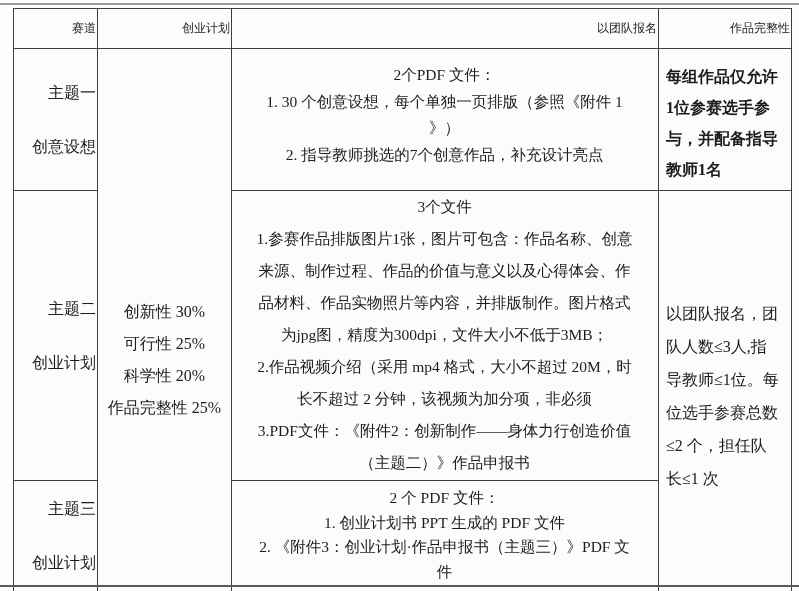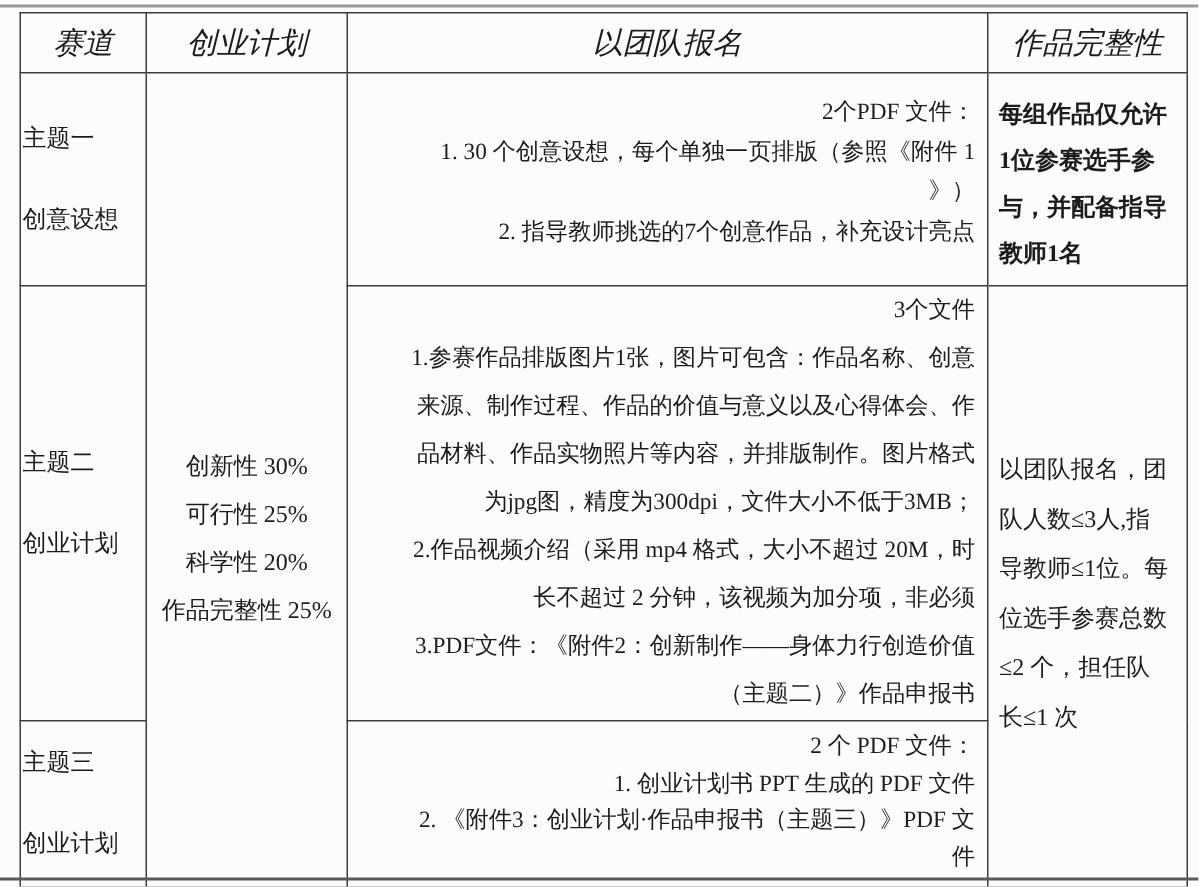--- a/index.html
+++ b/index.html
@@ -33,48 +33,47 @@
     border-collapse: collapse;
     table-layout: fixed;
   }
   .grid td, .grid th {
     border: 1.6px solid #3d3d3d;
     overflow: hidden;
     box-sizing: border-box;
   }
   .grid th {
     font-weight: normal;
-    font-size: 20px;
-    text-align: center;
+    font-size: 12px;
+    text-align: right;
     vertical-align: middle;
     height: 40px;
-    font-style: italic;
   }
   tr.r1 { height: 142px; }
   tr.r2 { height: 288px; }
   tr.r3 { height: 104px; }
 
   td.track {
-    text-align: left;
+    text-align: right;
     vertical-align: middle;
     white-space: pre-line;
     line-height: 54px;
     font-size: 16px;
   }
   td.criteria {
     text-align: center;
     vertical-align: middle;
     white-space: pre-line;
     line-height: 32px;
     font-size: 16px;
     padding-top: 80px;
   }
   td.sub {
     vertical-align: top;
-    text-align: right;
+    text-align: center;
     white-space: pre-line;
     padding-left: 7px;
     padding-right: 8px;
     font-size: 15.5px;
   }
   td.sub1 { padding-top: 13px; line-height: 26.5px; }
   td.sub2 { padding-top: 0;  line-height: 32px; }
   td.sub3 { padding-top: 5px;  line-height: 24.5px; }
   td.team1 {
     vertical-align: top;

